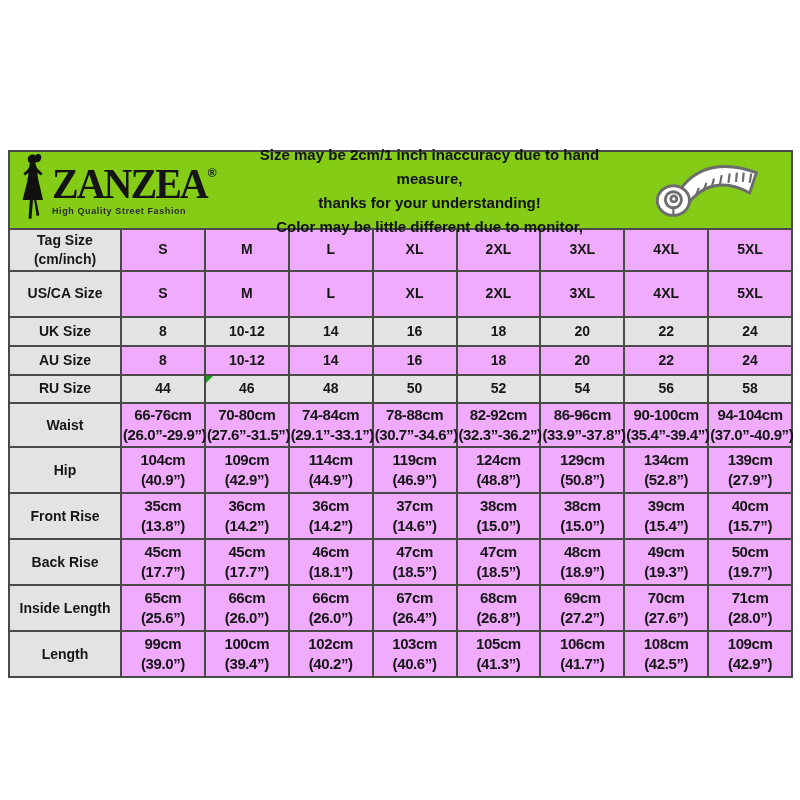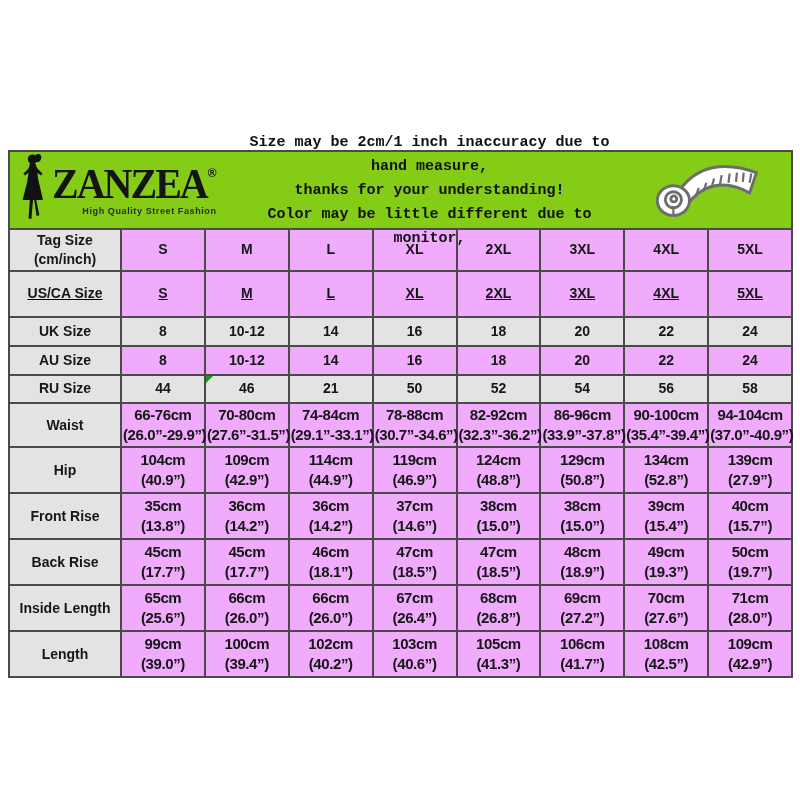--- a/index.html
+++ b/index.html
@@ -24,40 +24,40 @@
   .logo-text{display:flex;flex-direction:column;line-height:1;}
   .brand-row{display:flex;align-items:flex-start;}
   .brand-name{
     font-family:"Liberation Serif",serif;font-weight:bold;
     font-size:40px;letter-spacing:-2px;color:#141414;
     transform:scaleY(1.05);transform-origin:left bottom;
   }
   .brand-reg{font-size:12px;font-weight:bold;color:#141414;margin-top:2px;margin-left:1px;}
   .brand-tagline{
     font-size:9px;font-weight:bold;letter-spacing:0.6px;color:#2c2c2c;
-    margin-top:2px;margin-left:12px;white-space:nowrap;text-align:right;
+    margin-top:2px;white-space:nowrap;
   }
   .notice{flex:1;text-align:center;font-weight:bold;font-size:15px;
-    line-height:1.6;color:#111;padding-top:2px;font-family:Liberation Mono, monospace;}
+    line-height:1.6;color:#111;padding-top:2px;}
   .tape-wrap{width:160px;flex:0 0 auto;display:flex;justify-content:center;align-items:center;}
 
   
   table{border-collapse:collapse;table-layout:fixed;width:785px;background:#f0abfc;}
   col.label-col{width:112px;}
   th,td{
     border:2px solid var(--border);
     text-align:center;vertical-align:middle;
     font-weight:bold;font-size:14px;color:var(--ink);
     white-space:pre-line;padding:1px;position:relative;
     line-height:1.35;
   }
   th{background:var(--shade);}
   tr.shaded td{background:var(--shade);}
   tr.r0{height:38px;}
-  tr.r1{height:46px;text-decoration:underline;}
+  tr.r1{height:46px;}
   tr.r2,tr.r3{height:29px;}
   tr.r4{height:28px;}
   tr.r5{height:40px;}
   tr.r6,tr.r7,tr.r8,tr.r9,tr.r10{height:46px;}
   tr.measure td{font-size:15px;letter-spacing:-0.4px;}
   .corner-marker{
     position:absolute;top:0;left:0;width:0;height:0;
     border-top:7px solid var(--marker);
     border-right:7px solid transparent;
   }
@@ -169,21 +169,21 @@
             <td><span>16</span></td>
             <td><span>18</span></td>
             <td><span>20</span></td>
             <td><span>22</span></td>
             <td><span>24</span></td>
           </tr>
           <tr class="r4 shaded">
             <th>RU Size</th>
             <td><span>44</span></td>
             <td><span>46</span><span class="corner-marker"></span></td>
-            <td><span>21</span></td>
+            <td><span>48</span></td>
             <td><span>50</span></td>
             <td><span>52</span></td>
             <td><span>54</span></td>
             <td><span>56</span></td>
             <td><span>58</span></td>
           </tr>
           <tr class="r5 measure">
             <th>Waist</th>
             <td><span>66-76cm
 (26.0”-29.9”)</span></td>

